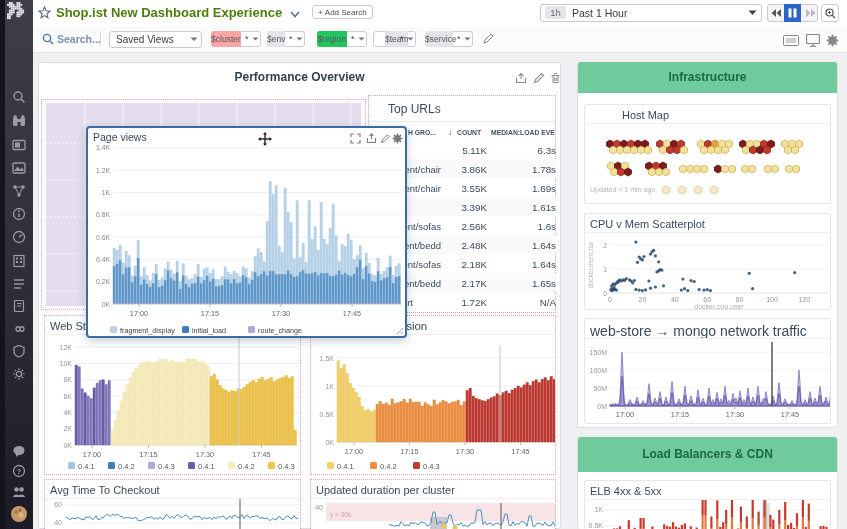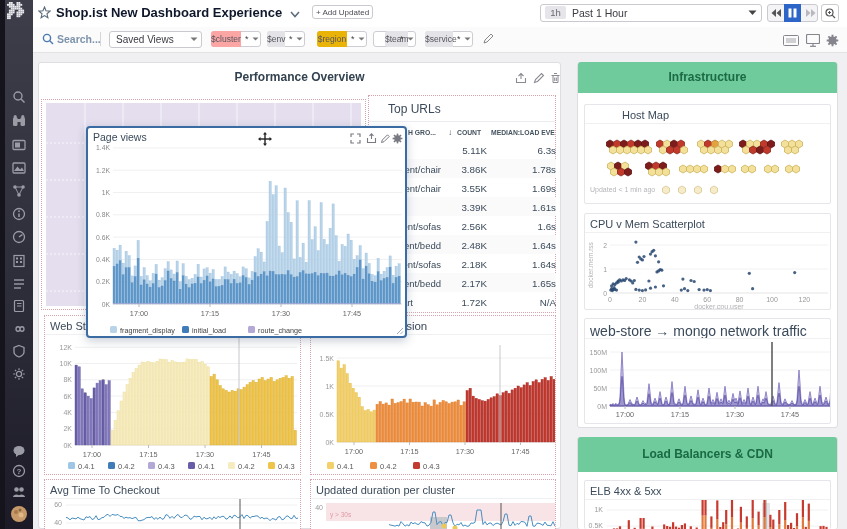--- a/index.html
+++ b/index.html
@@ -5,25 +5,25 @@
 .abs{position:absolute;}
 .card{position:absolute;background:#fff;border:1px solid #dddde2;border-radius:2px;}
 .ghead{position:absolute;background:#6fcb9b;text-align:center;font-weight:bold;font-size:12px;color:#1b6a43;}
 svg{position:absolute;display:block;}
 </style></head><body>
 <div class="abs" style="left:33px;top:0;width:814px;height:27px;background:#fff;"></div>
 <div class="abs" style="left:33px;top:27px;width:814px;height:26px;background:#fbfbfc;border-bottom:1px solid #e3e3e6;"></div>
 <svg class="abs" style="left:38px;top:6px" width="13" height="13" viewBox="0 0 13 13">
     <path d="M6.5 1 L8 4.8 L12 5.1 L9 7.8 L9.9 11.8 L6.5 9.6 L3.1 11.8 L4 7.8 L1 5.1 L5 4.8 Z" fill="none" stroke="#5a6b7b" stroke-width="1.1"></path>
   </svg>
-<div class="abs" style="left:56px;top:5px;font-size:13px;font-weight:600;color:#0f172a;white-space:nowrap;">Shop.ist New Dashboard Experience</div>
+<div class="abs" style="left:56px;top:5px;font-size:13px;font-weight:600;color:#4d7c0f;white-space:nowrap;">Shop.ist New Dashboard Experience</div>
 <svg class="abs" style="left:290px;top:11px" width="10" height="7">
     <path d="M1 1 L5 5.5 L9 1" fill="none" stroke="#5a6b7b" stroke-width="1.5"></path>
   </svg>
-<div class="abs" style="left:312px;top:5px;width:61px;height:14px;background:#fff;border:1px solid #c9c9cf;border-radius:3px;font-size:8px;color:#4a4a52;text-align:center;line-height:13px;white-space:nowrap;">+ Add Updated</div>
+<div class="abs" style="left:312px;top:5px;width:61px;height:14px;background:#fff;border:1px solid #c9c9cf;border-radius:3px;font-size:8px;color:#4a4a52;text-align:center;line-height:13px;white-space:nowrap;">+ Add Search</div>
 <div class="abs" style="left:540px;top:4px;width:222px;height:18px;background:#fff;border:1px solid #c9c9cf;border-radius:3px;"></div>
 <div class="abs" style="left:545px;top:6px;width:21px;height:13px;background:#e6e6ea;border-radius:2px;font-size:9.5px;color:#6a6a72;text-align:center;line-height:13px;">1h</div>
 <div class="abs" style="left:572px;top:7px;font-size:10.5px;color:#3a3a42;">Past 1 Hour</div>
 <svg class="abs" style="left:748px;top:10px" width="9" height="6">
     <path d="M0.5 0.5 L4.5 5 L8.5 0.5 Z" fill="#444"></path>
   </svg>
 <div class="abs" style="left:767px;top:4px;width:51px;height:18px;background:#f4f4f6;border:1px solid #c9c9cf;border-radius:3px;"></div>
 <div class="abs" style="left:784px;top:4px;width:17px;height:18px;background:#2d64c8;border-radius:0;"></div>
 <svg class="abs" style="left:770px;top:8px" width="12" height="10">
     <path d="M6 1 L1.5 5 L6 9 Z M11 1 L6.5 5 L11 9 Z" fill="#555"></path>
@@ -59,21 +59,21 @@
 <svg class="abs" style="left:252px;top:37px" width="7" height="5">
     <path d="M0.5 0.5 L3.5 3.5 L6.5 0.5" fill="#777"></path>
   </svg>
 <div class="abs" style="left:267px;top:31px;width:38px;height:16px;border:1px solid #cdcdd3;border-radius:3px;background:#fff;"></div>
 <div class="abs" style="left:267px;top:31px;width:18px;height:16px;background:#e4e4e8;border-radius:3px 0 0 3px;font-size:8.5px;color:#55555e;text-align:center;line-height:16px;">$env</div>
 <div class="abs" style="left:289px;top:34px;font-size:9px;color:#444;">*</div>
 <svg class="abs" style="left:296px;top:37px" width="7" height="5">
     <path d="M0.5 0.5 L3.5 3.5 L6.5 0.5" fill="#777"></path>
   </svg>
 <div class="abs" style="left:317px;top:31px;width:50px;height:16px;border:1px solid #cdcdd3;border-radius:3px;background:#fff;"></div>
-<div class="abs" style="left:317px;top:31px;width:30px;height:16px;background:#eab308;border-radius:3px 0 0 3px;font-size:8.5px;color:#55555e;text-align:center;line-height:16px;">$region</div>
+<div class="abs" style="left:317px;top:31px;width:30px;height:16px;background:#22c55e;border-radius:3px 0 0 3px;font-size:8.5px;color:#55555e;text-align:center;line-height:16px;">$region</div>
 <div class="abs" style="left:351px;top:34px;font-size:9px;color:#444;">*</div>
 <svg class="abs" style="left:358px;top:37px" width="7" height="5">
     <path d="M0.5 0.5 L3.5 3.5 L6.5 0.5" fill="#777"></path>
   </svg>
 <div class="abs" style="left:373px;top:31px;width:43px;height:16px;border:1px solid #cdcdd3;border-radius:3px;background:#fff;"></div>
 <div class="abs" style="left:385px;top:31px;width:23px;height:16px;background:#e4e4e8;border-radius:3px 0 0 3px;font-size:8.5px;color:#55555e;text-align:left;line-height:16px;">$team</div>
 <div class="abs" style="left:400px;top:34px;font-size:9px;color:#444;">*</div>
 <svg class="abs" style="left:407px;top:37px" width="7" height="5">
     <path d="M0.5 0.5 L3.5 3.5 L6.5 0.5" fill="#777"></path>
   </svg>

